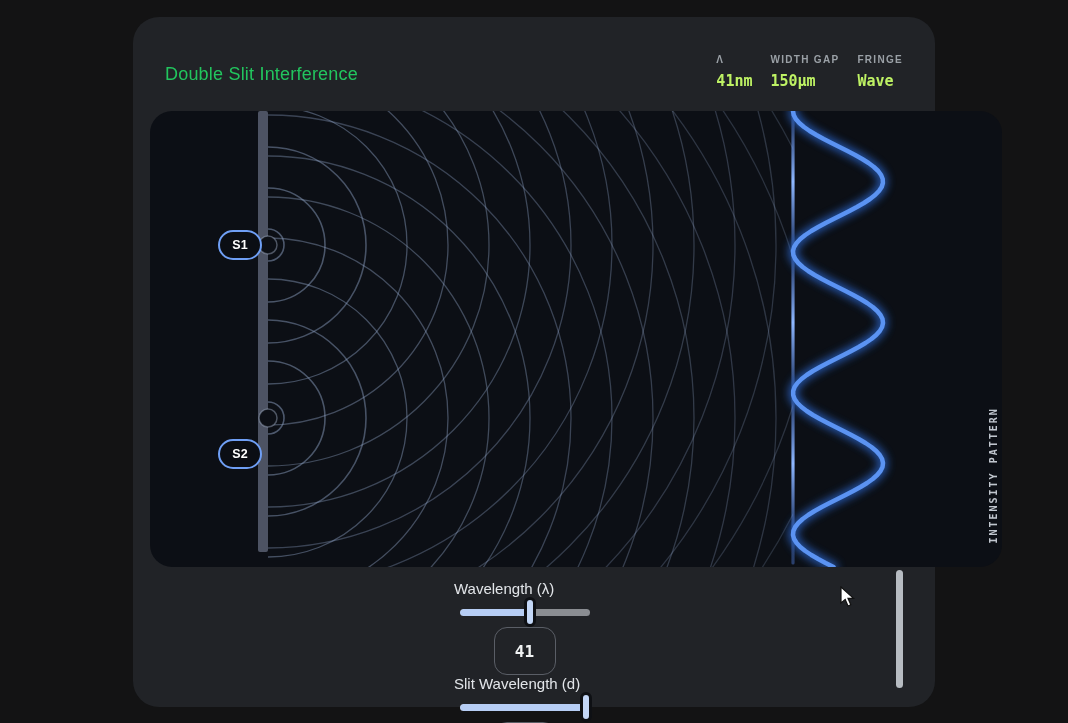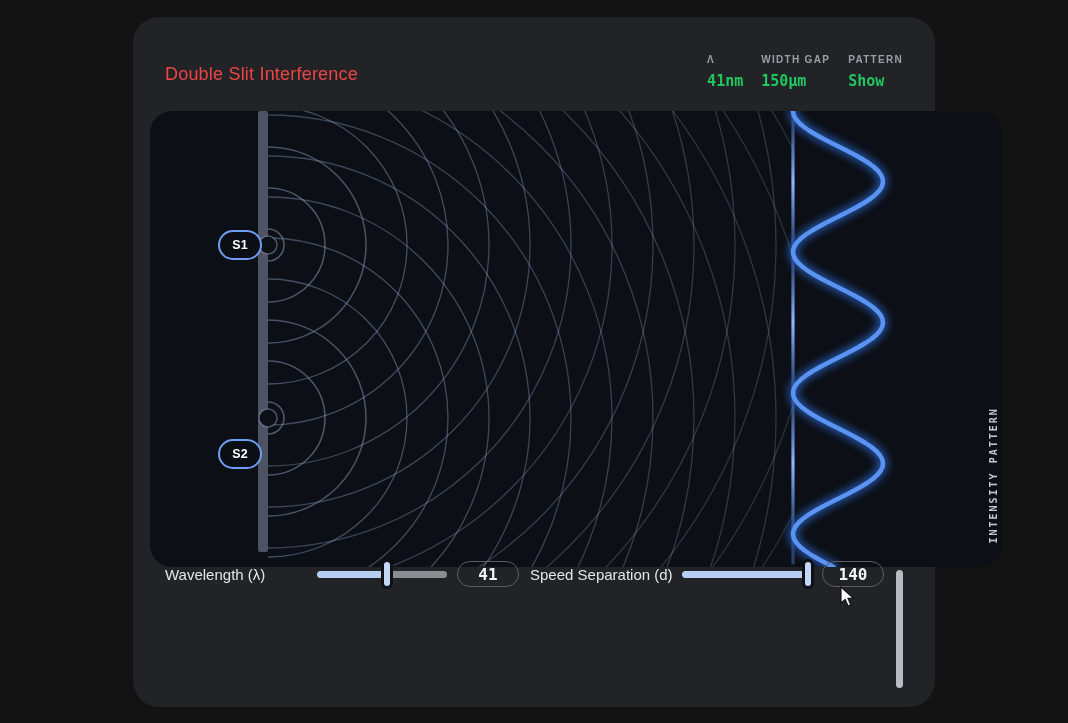--- a/index.html
+++ b/index.html
@@ -8,31 +8,31 @@
 
   .stage { position:relative; width:1068px; height:723px; background:#131314; }
 
   .card {
     position:absolute; left:133px; top:17px; width:802px; height:690px;
     background:#212327; border-radius:26px;
   }
 
   .title {
     position:absolute; left:32px; top:47px;
-    color:#ef4444; font-size:18px; letter-spacing:.2px;
+    color:#22c55e; font-size:18px; letter-spacing:.2px;
   }
 
   .stats { position:absolute; right:32px; top:37px; display:flex; gap:18px; }
   .stat { display:flex; flex-direction:column; }
   .stat-label {
     color:#9aa0a6; font-size:10px; letter-spacing:1.3px; font-weight:bold;
     font-family:"Liberation Sans", sans-serif; white-space:nowrap;
   }
   .stat-value {
-    margin-top:7px; color:#22c55e; font-size:15px; font-weight:bold;
+    margin-top:7px; color:#bef264; font-size:15px; font-weight:bold;
     font-family:"DejaVu Sans Mono", monospace; white-space:nowrap;
   }
 
   .canvas {
     position:absolute; left:17px; top:94px; width:852px; height:456px;
     background:#0c0f15; border-radius:22px; overflow:hidden;
   }
   .canvas svg { position:absolute; left:0; top:0; width:756px; height:456px; display:block; }
 
   .pill {
@@ -49,38 +49,38 @@
     rotate:180deg;
     color:rgba(224,230,238,.85); font-size:10px; font-weight:bold;
     letter-spacing:2px; font-family:"DejaVu Sans Mono", monospace;
     white-space:nowrap;
   }
 
   .ctl-row {
     position:absolute; left:32px; width:730px; height:50px;
     display:flex; align-items:center;
   }
-  .row1 { top:532px; }
+  .row1 { top:563px;flex-direction:column; }
   .row2 { top:614px; }
 
   .ctl-label { width:152px; color:#e2e5e9; font-size:15px; }
 
   .slider { position:relative; width:130px; height:30px; margin-right:10px; flex:none; }
   .slider .track {
     position:absolute; left:0; right:0; top:12px; height:7px;
     background:#8a8d92; border-radius:4px; overflow:hidden;
   }
   .slider .fill { height:100%; background:#b6cdf4; border-radius:4px; }
   .slider .thumb {
     position:absolute; top:0px; width:12px; height:30px;
     background:#c3d7f7; border:3px solid #0e1014; border-radius:7px;
   }
 
   .valbox {
-    width:62px; height:26px; margin-right:11px; flex:none;
+    width:62px; height:48px; margin-right:11px; flex:none;
     border:1.5px solid #5a5e66; border-radius:13px;
     color:#f1f3f4; font-family:"DejaVu Sans Mono", monospace;
     font-size:16px; font-weight:bold;
     display:flex; align-items:center; justify-content:center;
     background:transparent;
   }
 
   .toggle {
     position:relative; width:48px; height:27px; border-radius:14px;
     background:#bed3f6; flex:none;
@@ -109,22 +109,22 @@
     <div class="stats">
       <div class="stat">
         <div class="stat-label">Λ</div>
         <div class="stat-value">41nm</div>
       </div>
       <div class="stat">
         <div class="stat-label">WIDTH GAP</div>
         <div class="stat-value">150μm</div>
       </div>
       <div class="stat">
-        <div class="stat-label">PATTERN</div>
-        <div class="stat-value">Show</div>
+        <div class="stat-label">FRINGE</div>
+        <div class="stat-value">Wave</div>
       </div>
     </div>
 
     <div class="canvas">
       <svg id="wave-svg" viewBox="0 0 756 456">
         <defs>
           <linearGradient id="screenGrad" gradientUnits="userSpaceOnUse" x1="643" y1="0" x2="643" y2="456">
             <stop offset="0" stop-color="rgba(90,140,245,0.25)"></stop>
             <stop offset="0.155" stop-color="#8fb8ff"></stop>
             <stop offset="0.31" stop-color="rgba(90,140,245,0.3)"></stop>
@@ -200,21 +200,21 @@
 
     <div class="ctl-row row1">
       <div class="ctl-label">Wavelength (λ)</div>
       <div class="slider">
         <div class="track">
             <div class="fill" style="width: 56%;"></div>
           </div>
         <div class="thumb" style="left: calc(56% - 9px);"></div>
       </div>
       <div class="valbox">41</div>
-      <div class="ctl-label">Speed Separation (d)</div>
+      <div class="ctl-label">Slit Wavelength (d)</div>
       <div class="slider">
         <div class="track">
             <div class="fill" style="width: 99%;"></div>
           </div>
         <div class="thumb" style="left: calc(99% - 9px);"></div>
       </div>
       <div class="valbox">140</div>
     </div>
 
 

